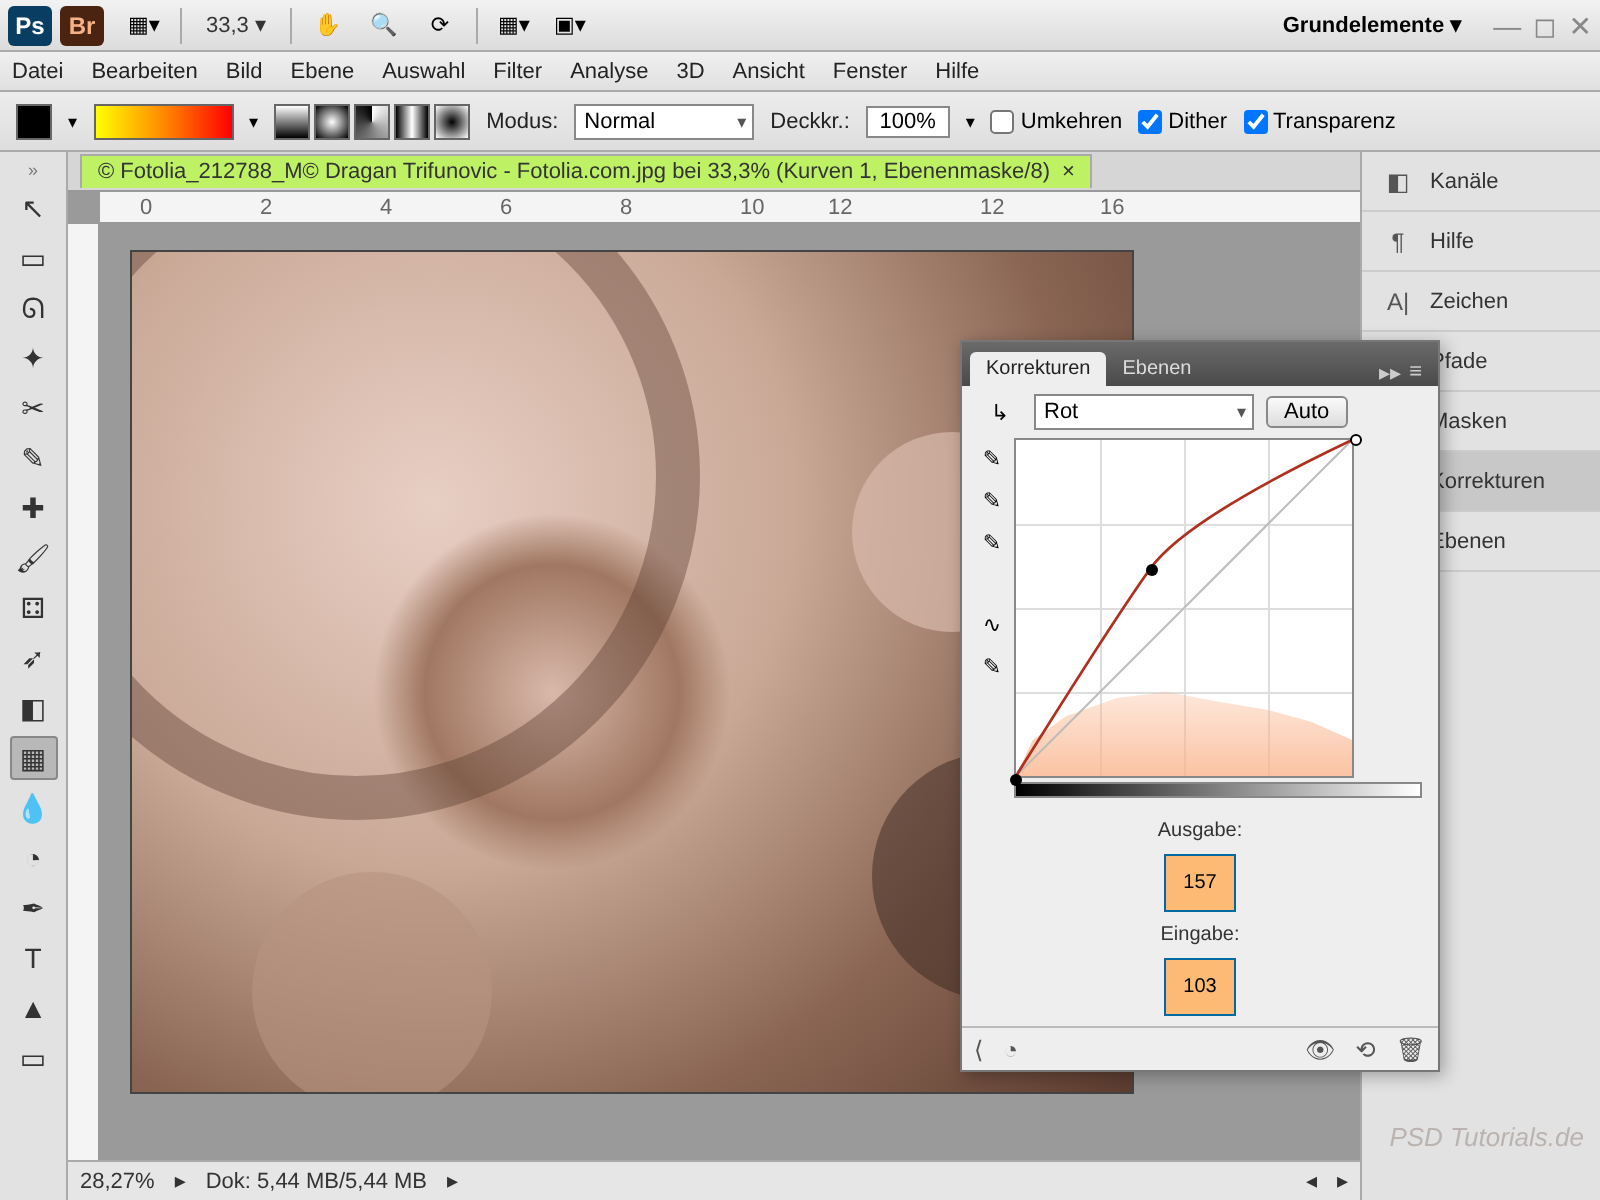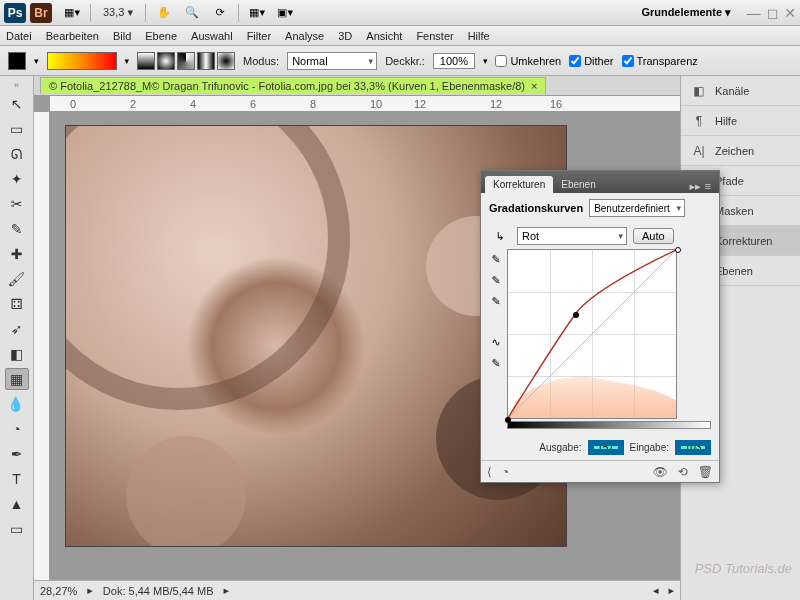--- a/index.html
+++ b/index.html
@@ -55,23 +55,23 @@
 .fp-head { padding: 6px 8px; display: flex; align-items: center; gap: 6px; }
 .fp-head-label { font-weight: bold; }
 .fp-row { padding: 4px 8px; display: flex; align-items: center; gap: 6px; }
 .fp-left { width: 22px; display: flex; flex-direction: column; gap: 8px; align-items: center; padding-top: 4px; }
 .fp-body { display: flex; padding: 0 8px 6px 4px; }
 .curve-area { flex: 1; }
 .curve-box { width: 170px; height: 170px; background: #fff; border: 1px solid #888; position: relative; }
 .grid-line { position: absolute; background: #ddd; }
 .hist { position: absolute; bottom: 0; left: 0; right: 0; height: 60px; background: linear-gradient(to top, rgba(250,180,140,.8), rgba(250,180,140,.1)); clip-path: polygon(0 100%, 5% 70%, 15% 50%, 30% 35%, 45% 30%, 60% 38%, 75% 45%, 88% 55%, 100% 70%, 100% 100%); }
 .curve-pt { position: absolute; width: 6px; height: 6px; background: #000; border-radius: 50%; transform: translate(-3px,-3px); }
-.fp-foot { padding: 5px 8px; display: flex; align-items: center; gap: 6px; justify-content: flex-end; }
+.fp-foot { padding: 5px 8px; display: flex; align-items: center; gap: 6px; justify-content: flex-end; flex-direction: column; }
 .fp-foot .lbl { color: #333; font-size: 10px; }
-.num-box { width: 36px; height: 15px; border: 6px solid #0369a1; background: #5eead4; text-align: center; font-size: 10px; }
+.num-box { width: 36px; height: 29px; border: 1px solid #0369a1; background: #fdba74; text-align: center; font-size: 10px; }
 .fp-bottom { height: 22px; border-top: 1px solid #bbb; display: flex; align-items: center; padding: 0 6px; gap: 10px; }
 .fp-bottom span { color: #555; font-size: 12px; }
 .auto-btn { padding: 1px 8px; border: 1px solid #888; background: linear-gradient(#fafafa,#ddd); border-radius: 3px; }
 .watermark { position: absolute; right: 8px; bottom: 24px; color: rgba(170,160,155,.7); font-size: 13px; font-style: italic; z-index: 40; }
 svg.curve-svg { position: absolute; inset: 0; }
 </style>
 </head>
 <body>
 
 <div class="titlebar">
@@ -234,24 +234,20 @@
 
 <div class="floating-panel">
   <div class="fp-tabs">
     <div class="fp-tab active">Korrekturen</div>
     <div class="fp-tab">Ebenen</div>
     <div class="fp-tabs-r">
       <span>▸▸</span>
       <span>≡</span>
     </div>
   </div>
-  <div class="fp-head">
-    <span class="fp-head-label">Gradationskurven</span>
-    <div class="select-box" style="width:96px;font-size:10px">Benutzerdefiniert</div>
-  </div>
   <div class="fp-row">
     <span style="width:22px;text-align:center">↳</span>
     <div class="select-box" style="width:110px">Rot</div>
     <button class="auto-btn">Auto</button>
   </div>
   <div class="fp-body">
     <div class="fp-left">
       <span>✎</span>
       <span>✎</span>
       <span>✎</span>

